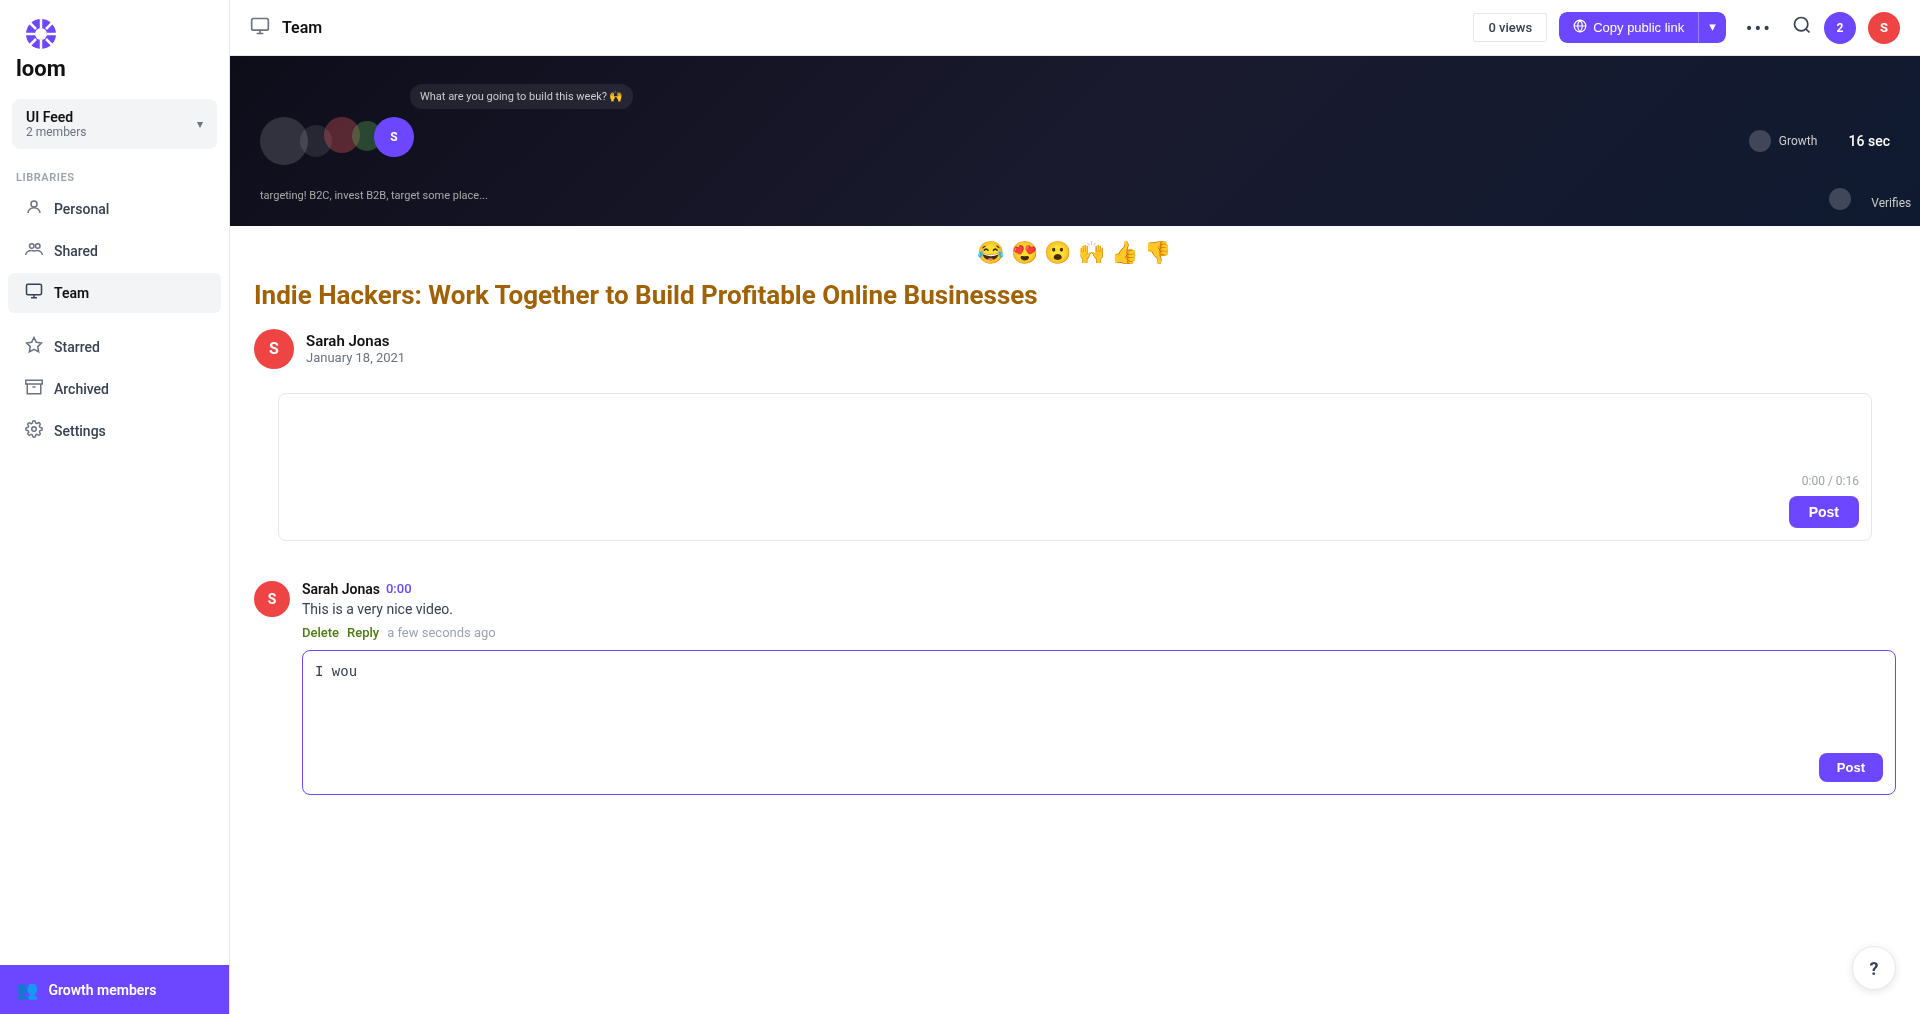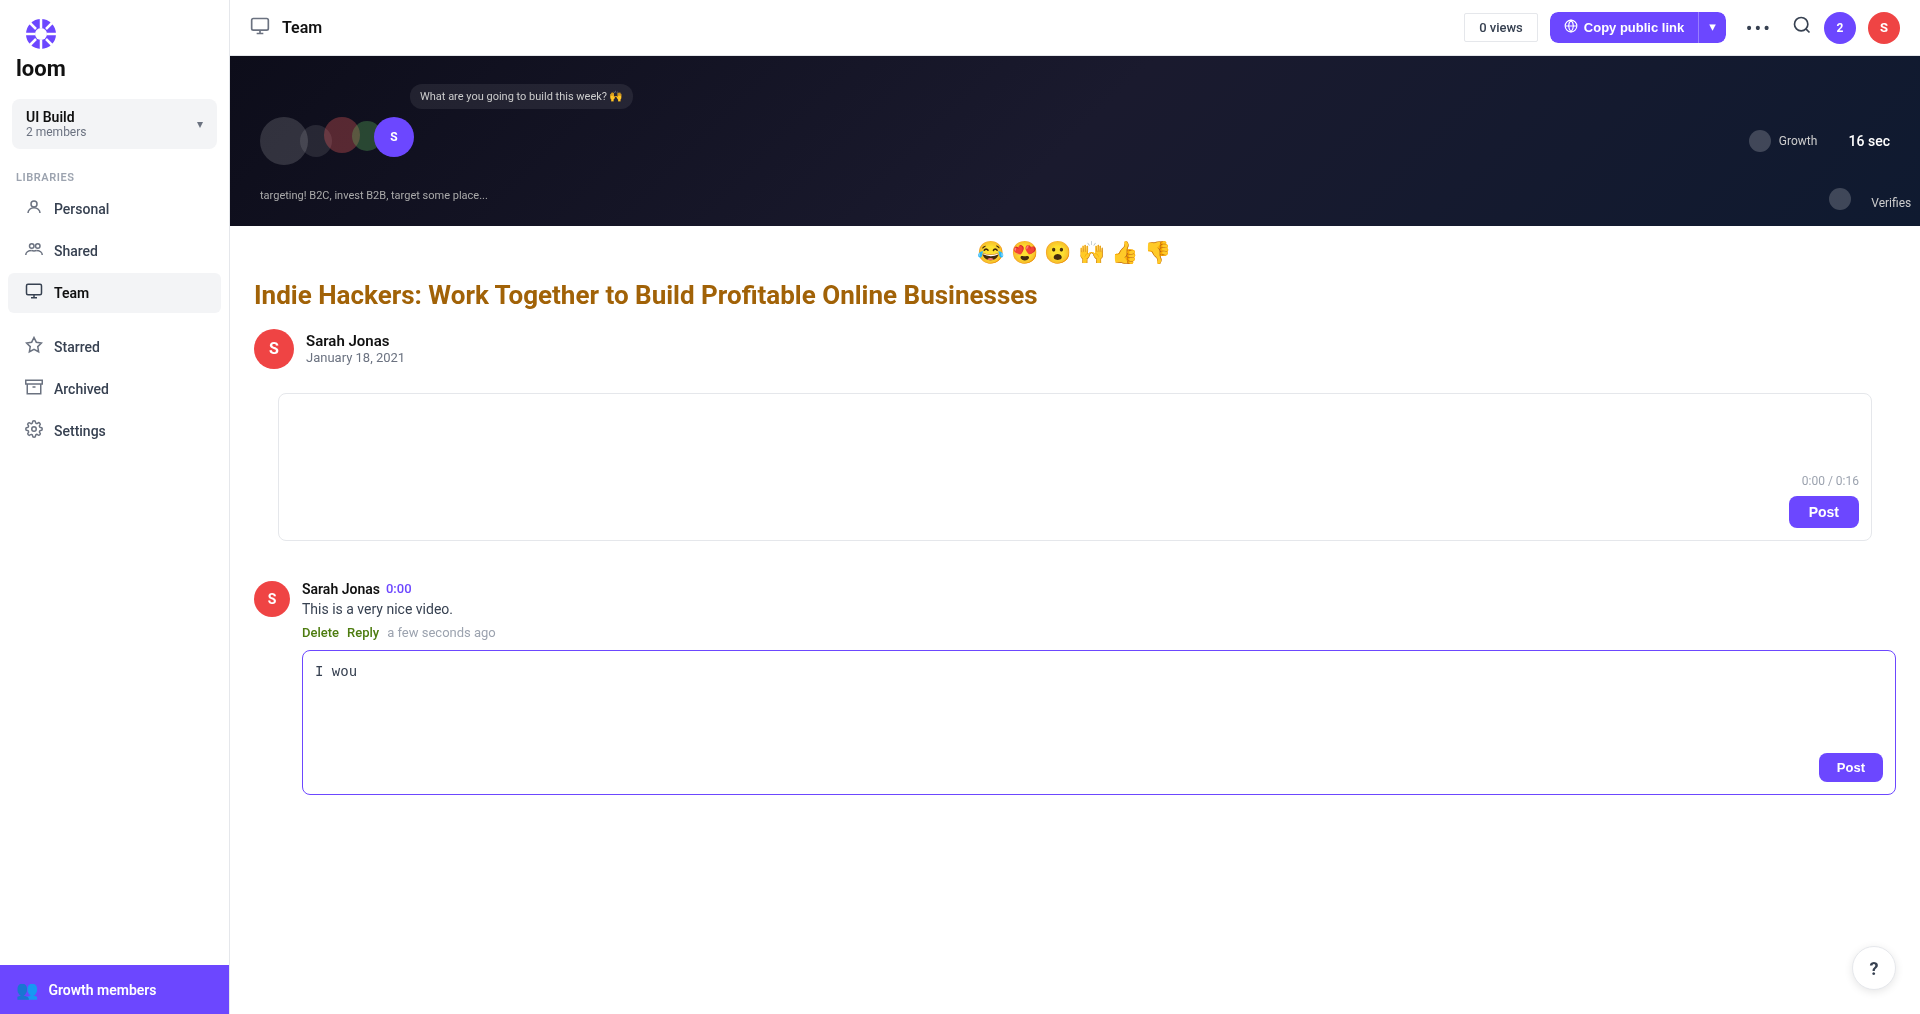--- a/index.html
+++ b/index.html
@@ -135,21 +135,21 @@
     }
     .copy-link-btn {
       display: flex;
       align-items: center;
       gap: 6px;
       background: #6c47ff;
       color: #fff;
       border-radius: 8px 0 0 8px;
       padding: 7px 14px;
       font-size: 13px;
-      font-weight: 700;
+      font-weight: 400;
       cursor: pointer;
       border: none;
       justify-content: center;
     }
     .copy-link-dropdown {
       background: #6c47ff;
       color: #fff;
       border-radius: 0 8px 8px 0;
       padding: 7px 10px;
       font-size: 13px;
@@ -452,21 +452,21 @@
         <line x1="21" y1="21" x2="27.5" y2="27.5" stroke="#fff" stroke-width="2.5"></line>
         <line x1="27.5" y1="4.5" x2="21" y2="11" stroke="#fff" stroke-width="2.5"></line>
         <line x1="11" y1="21" x2="4.5" y2="27.5" stroke="#fff" stroke-width="2.5"></line>
       </svg>
       <span class="loom-logo-text">loom</span>
     </div>
   </div>
 
   <div class="workspace-selector">
     <div>
-      <div class="workspace-name">UI Build</div>
+      <div class="workspace-name">UI Feed</div>
       <div class="workspace-members">2 members</div>
     </div>
     <span class="chevron-icon">▾</span>
   </div>
 
   <div class="sidebar-section-label">Libraries</div>
 
   <div class="sidebar-item">
     <span class="item-icon">
       <svg width="18" height="18" viewBox="0 0 24 24" fill="none" stroke="#6b7280" stroke-width="2">

